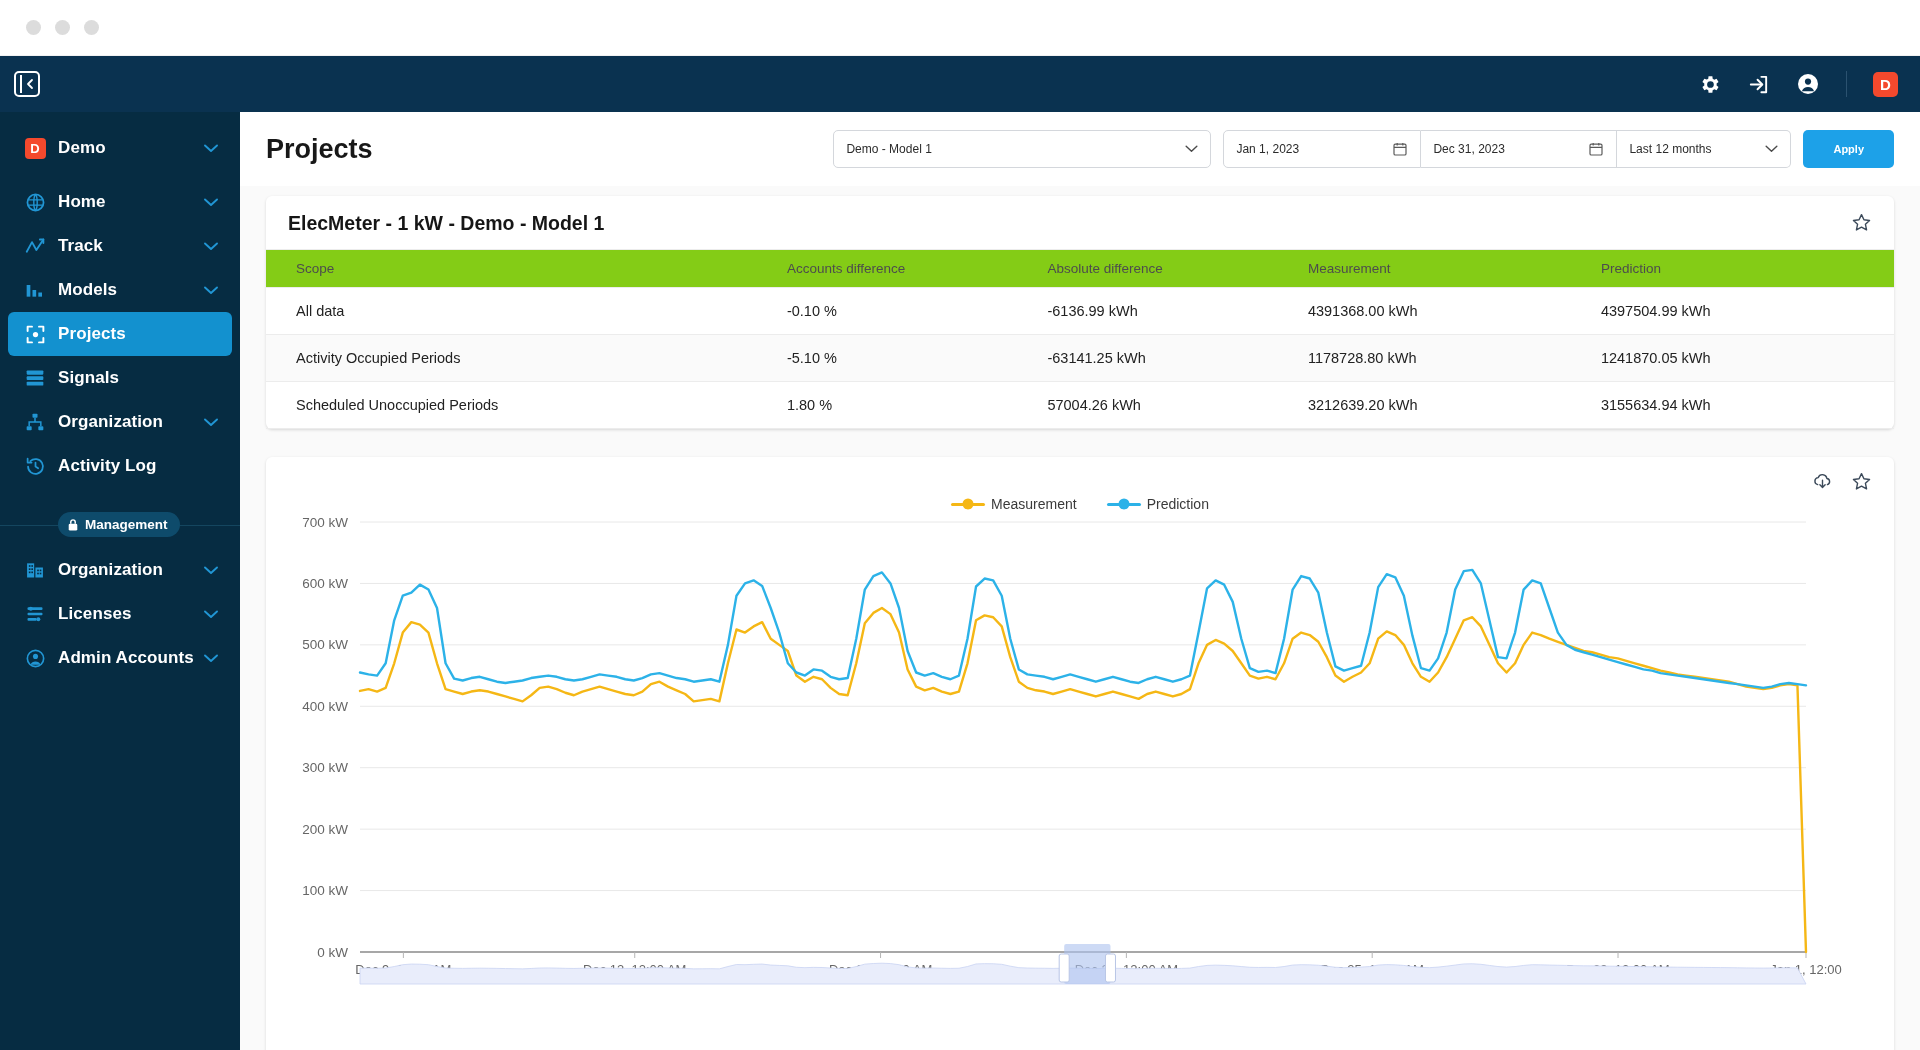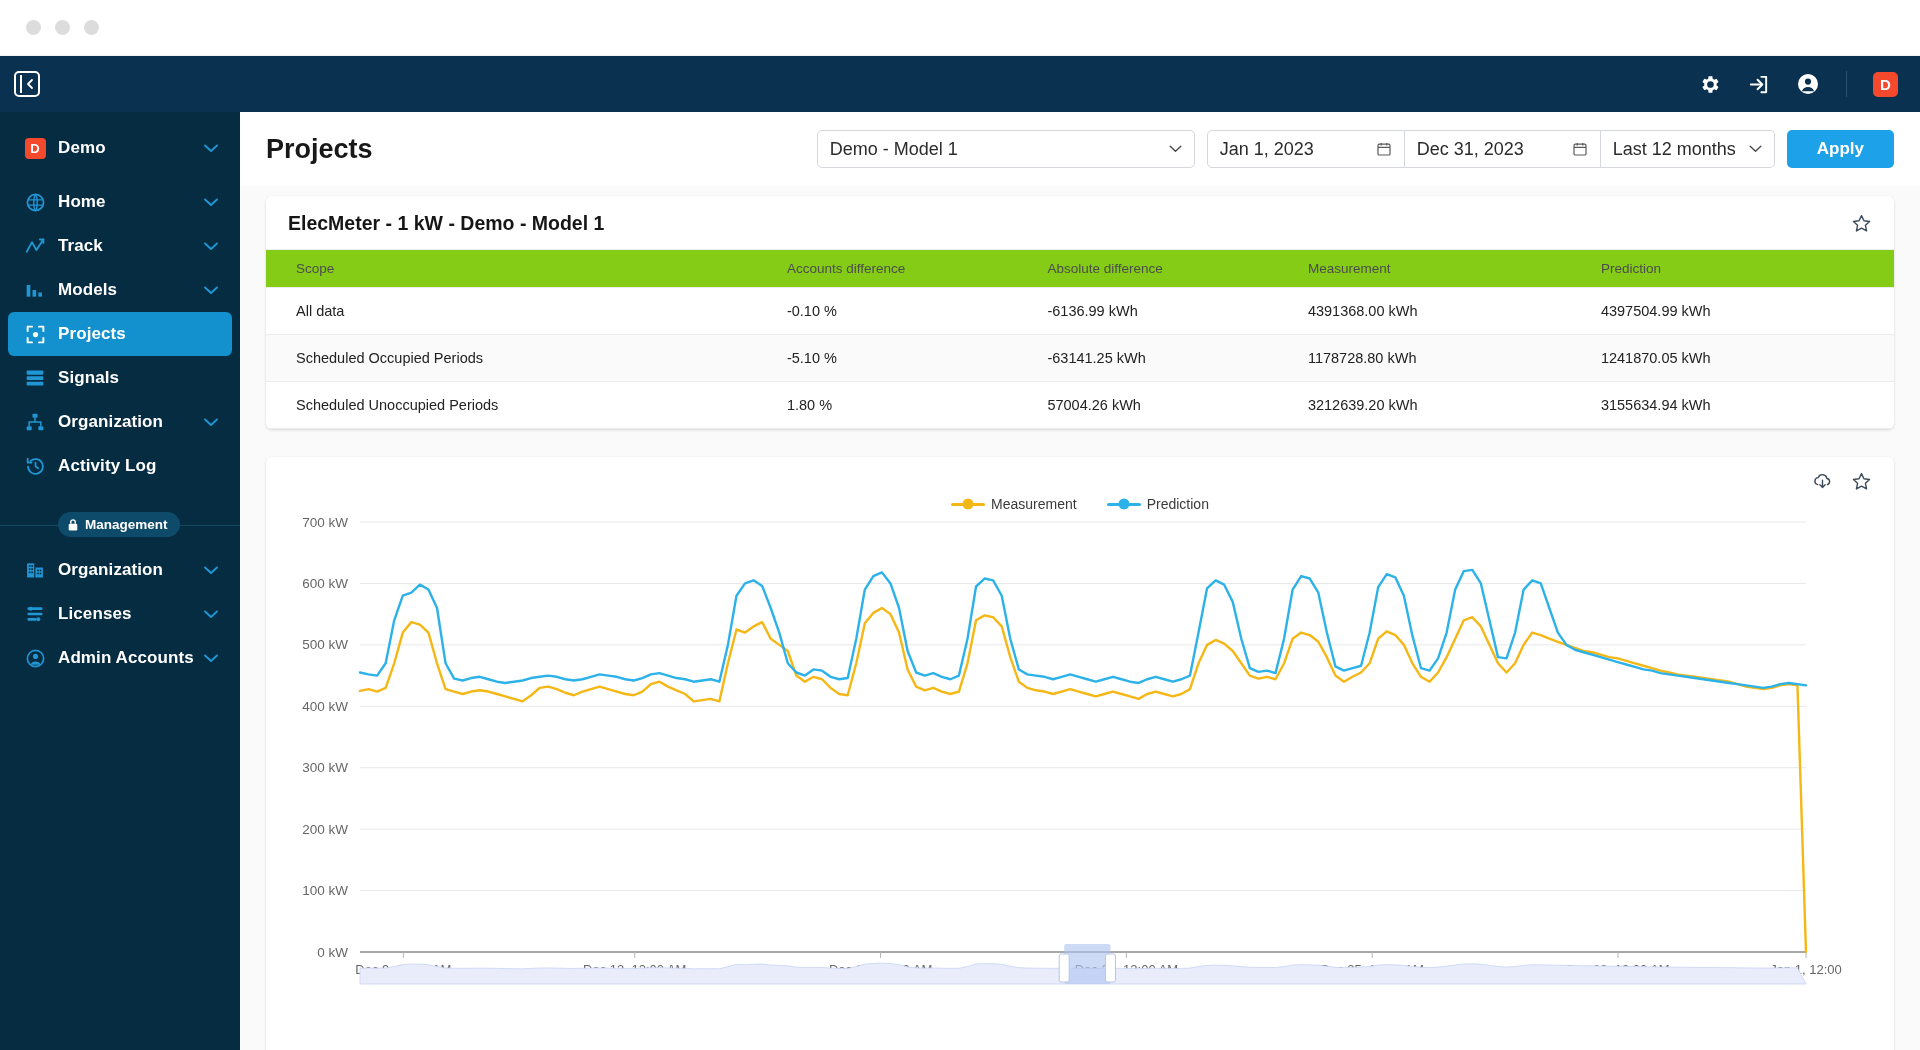--- a/index.html
+++ b/index.html
@@ -75,44 +75,44 @@
   }
 
   
   .toolbar {
     height: 74px; background:#ffffff; display:flex; align-items:center;
     padding: 0 26px; gap: 12px;
   }
   .page-title { font-size: 27px; font-weight: 700; color: #181818; margin-right: auto; }
   .select {
     height: 38px; border: 1px solid #d4d7dc; border-radius: 5px; background:#fff;
-    display: flex; align-items: center; padding: 0 12px; font-size: 18px; color:#2b2b2b;
+    display: flex; align-items: center; padding: 0 12px; font-size: 12px; color:#2b2b2b;
     cursor: pointer; gap: 8px;
   }
   .select .val { white-space: nowrap; }
   .select .caret { margin-left: auto; color:#4a4a4a; display:flex; }
   .sel-model { width: 378px; }
   .date-group { display:flex; }
   .date-group .select:first-child { border-radius: 5px 0 0 5px; width: 198px; }
   .date-group .select:nth-child(2) { border-radius: 0; width: 196px; border-left: none; }
   .date-group .select:nth-child(3) { border-radius: 0 5px 5px 0; width: 174px; border-left: none; }
   .cal-ico { margin-left: auto; color:#5a5a5a; display:flex; }
   .apply-btn {
     height: 38px; padding: 0 30px; background:#1da1e8; color:#fff; border:none; border-radius:5px;
-    font-size:17px; font-weight:600; cursor:pointer; font-family:"Liberation Sans", sans-serif;
+    font-size:11px; font-weight:600; cursor:pointer; font-family:"Liberation Sans", sans-serif;
   }
 
   
   .content { flex:1; overflow:hidden; padding: 10px 26px 0 26px; }
   .card {
     background:#ffffff; border-radius: 6px; box-shadow: 0 1px 3px rgba(0,0,0,.14);
     margin-bottom: 28px;
   }
   .card-head {
-    display:flex; align-items:center; padding: 16px 22px 14px 22px;
+    display:flex; padding: 16px 22px 14px 22px;
   }
   .card-title { font-size: 19.5px; font-weight: 700; color:#161616; }
   .card-acts { margin-left:auto; display:flex; gap:18px; color:#3c4a5a; }
   .icon-btn { cursor:pointer; display:flex; }
 
   
   table { width:100%; border-collapse: collapse; }
   thead th {
     background:#84cc16; text-align:left; font-size:13.5px; font-weight:400; color:#4d4d4d;
     padding: 11px 0 11px 0; border-top:1px solid #ececec; border-bottom:1px solid #ececec;
@@ -443,21 +443,21 @@
           </thead>
           <tbody>
             <tr>
               <td>All data</td>
               <td>-0.10 %</td>
               <td>-6136.99 kWh</td>
               <td>4391368.00 kWh</td>
               <td>4397504.99 kWh</td>
             </tr>
             <tr>
-              <td>Scheduled Occupied Periods</td>
+              <td>Activity Occupied Periods</td>
               <td>-5.10 %</td>
               <td>-63141.25 kWh</td>
               <td>1178728.80 kWh</td>
               <td>1241870.05 kWh</td>
             </tr>
             <tr>
               <td>Scheduled Unoccupied Periods</td>
               <td>1.80 %</td>
               <td>57004.26 kWh</td>
               <td>3212639.20 kWh</td>

